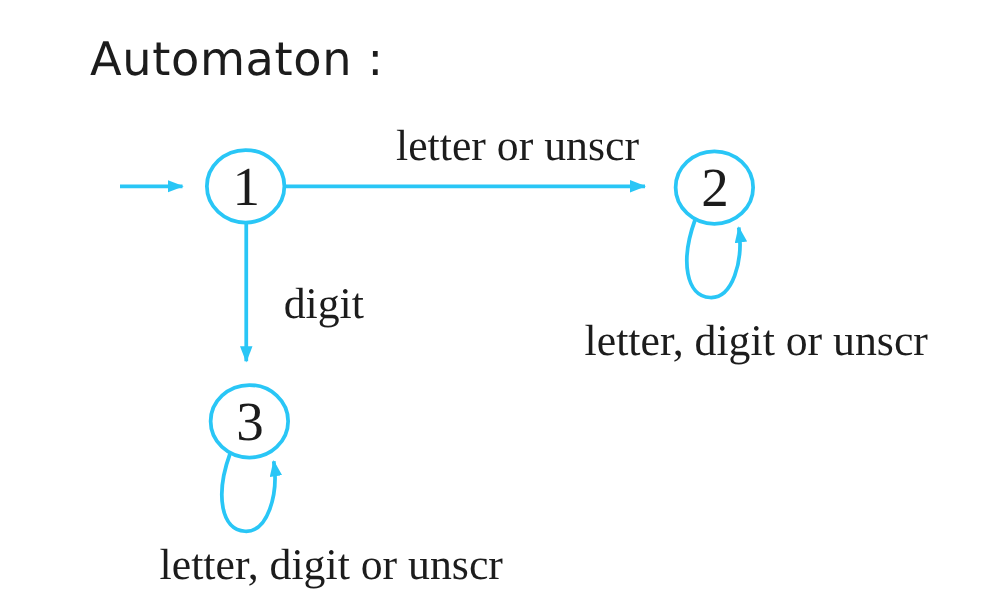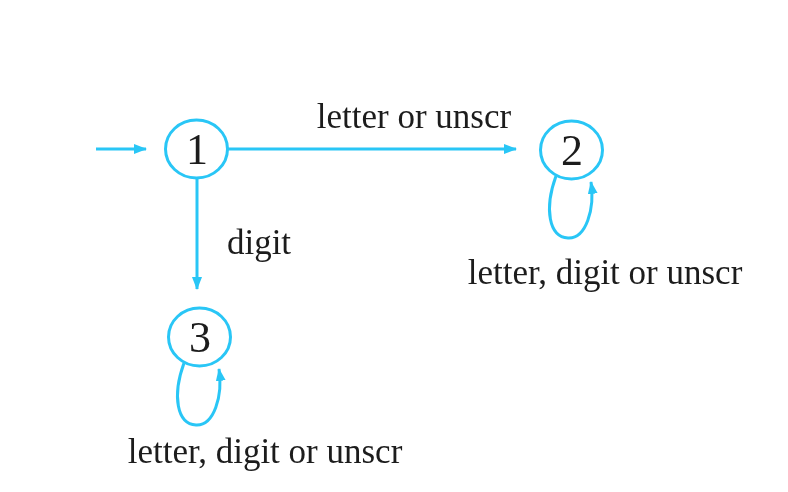--- a/index.html
+++ b/index.html
@@ -56,20 +56,21 @@
     font-size: 35px;
     fill: var(--text, #1c1c1c);
     text-anchor: middle;
   }
 </style>
 </head>
 <body>
 
 <div class="canvas">
 
+  <div class="page-title">Automaton :</div>
 
   <svg class="diagram" viewBox="0 0 788 492">
 
     <defs>
       <marker id="arrow" markerUnits="userSpaceOnUse" markerWidth="13" markerHeight="10" refX="12" refY="5" orient="auto">
         <path d="M0,0 L13,5 L0,10 Z" class="arrow-head"></path>
       </marker>
     </defs>
 
     <line x1="96" y1="149" x2="146" y2="149" class="edge-line" marker-end="url(#arrow)"></line>

